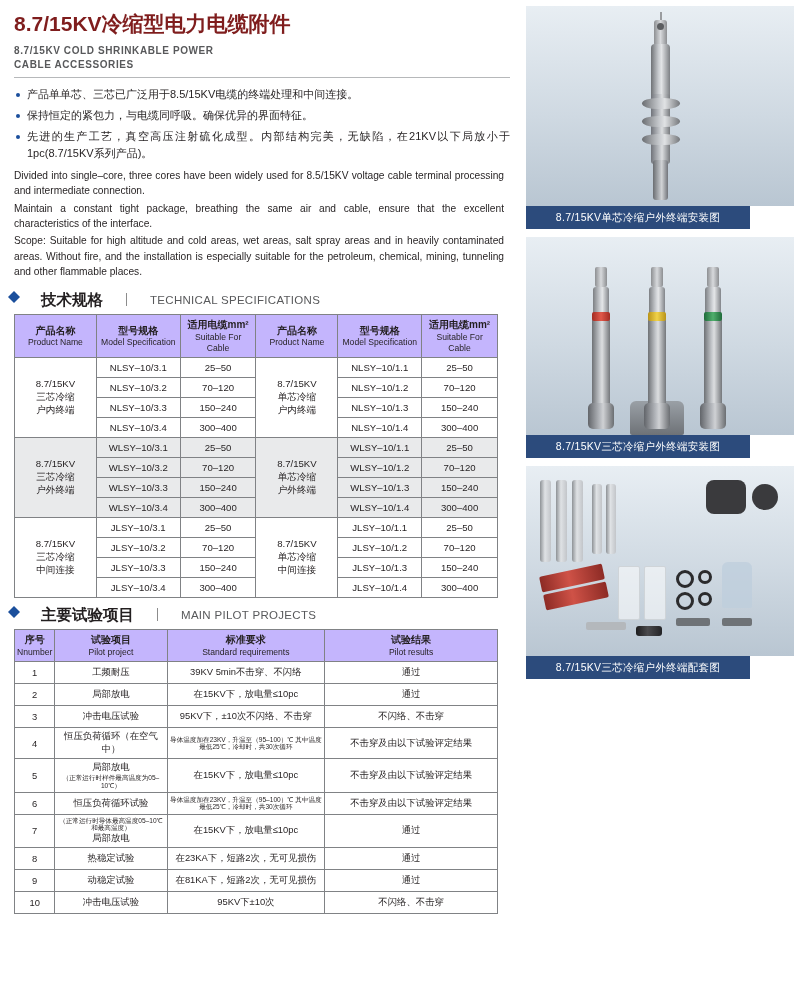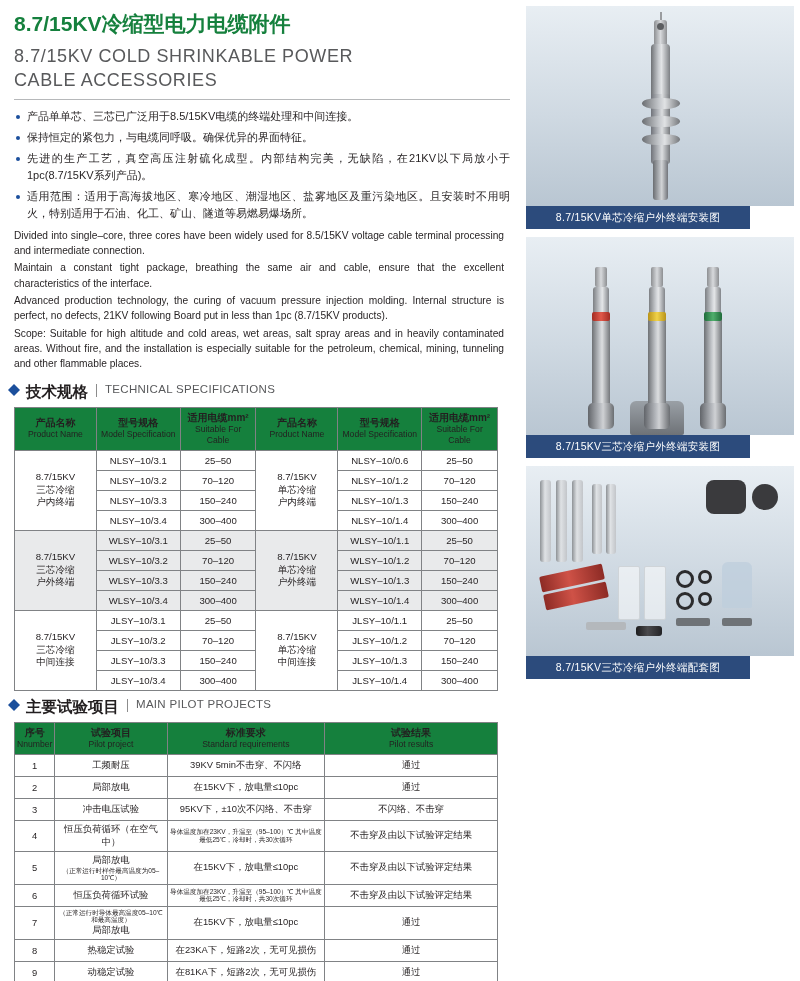--- a/index.html
+++ b/index.html
@@ -26,29 +26,30 @@
     right: 0; top: 0;
     width: 274px; height: 981px;
     padding: 6px 6px 0 0;
   }
 
   
   .title-cn {
     font-size: 21px;
     font-weight: bold;
     letter-spacing: 0px;
-    color: #15803d;
+    color: #7f1d1d;
     margin: 2px 0 6px 0;
   }
   .title-en {
-    font-size: 18px;
+    font-size: 10px;
     letter-spacing: 0.6px;
     color: #58595b;
     line-height: 1.35;
     margin-bottom: 6px;
+    font-weight: bold;
   }
   .hr-main {
     border: none;
     border-top: 1px solid #b6b8ba;
     margin: 4px 0 8px 0;
   }
 
   
   ul.bullets {
     list-style: none;
@@ -79,22 +80,22 @@
     text-align: justify;
     margin: 0 6px 12px 0;
   }
   .en-block p {
     margin: 0 0 2px 0;
   }
 
   
   .sec-head {
     display: flex;
-    align-items: flex-start;
-    gap: 6px;
+    align-items: flex-end;
+    gap: 21px;
     margin: 8px 0 7px 0;
   }
   .sec-diamond {
     width: 0; height: 0;
     border: 6px solid transparent;
     border-left-color: #1b4f9c;
     border-right-width: 0;
     margin-bottom: 4px;
     position: relative;
   }
@@ -135,21 +136,21 @@
     color: #231f20;
   }
   table.spec td, table.spec th,
   table.pilot td, table.pilot th {
     border: 1px solid #808285;
     text-align: center;
     vertical-align: middle;
     padding: 2px 2px;
   }
   table.spec thead th, table.pilot thead th {
-    background: #15803d;
+    background: #c4b5fd;
     font-weight: bold;
     line-height: 1.25;
     padding: 4px 2px;
   }
   .th-cn { display: block; font-size: 10px; }
   .th-en { display: block; font-size: 8.6px; font-weight: normal; }
   table.spec tbody td { height: 20px; }
   .cell-name { font-size: 9.6px; line-height: 1.35; width: 82px; }
   .cell-model { width: 84px; }
   .cell-suit { width: 76px; }
@@ -365,27 +366,25 @@
     <div class="title-en">
       <div>8.7/15KV COLD SHRINKABLE POWER</div>
       <div>CABLE ACCESSORIES</div>
     </div>
     <hr class="hr-main">
 
     <ul class="bullets">
       <li>产品单单芯、三芯已广泛用于8.5/15KV电缆的终端处理和中间连接。</li>
       <li>保持恒定的紧包力，与电缆同呼吸。确保优异的界面特征。</li>
       <li>先进的生产工艺，真空高压注射硫化成型。内部结构完美，无缺陷，在21KV以下局放小于1pc(8.7/15KV系列产品)。</li>
-      <li>适用范围：适用于高海拔地区、寒冷地区、潮湿地区、盐雾地区及重污染地区。且安装时不用明火，特别适用于石油、化工、矿山、隧道等易燃易爆场所。</li>
     </ul>
 
     <div class="en-block">
       <p>Divided into single–core, three cores have been widely used for 8.5/15KV voltage cable terminal processing and intermediate connection.</p>
       <p>Maintain a constant tight package, breathing the same air and cable, ensure that the excellent characteristics of the interface.</p>
-      <p>Advanced production technology, the curing of vacuum pressure injection molding. Internal structure is perfect, no defects, 21KV following Board put in less than 1pc (8.7/15KV products).</p>
       <p>Scope: Suitable for high altitude and cold areas, wet areas, salt spray areas and in heavily contaminated areas. Without fire, and the installation is especially suitable for the petroleum, chemical, mining, tunneling and other flammable places.</p>
     </div>
 
     <div class="sec-head">
       <span class="sec-diamond"></span>
       <span class="sec-cn">技术规格</span>
       <span class="sec-bar"></span>
       <span class="sec-en">TECHNICAL SPECIFICATIONS</span>
     </div>
 
@@ -422,21 +421,21 @@
 
         <tr>
           <td class="cell-name" rowspan="4" style="white-space:pre-line">8.7/15KV
 三芯冷缩
 户内终端</td>
           <td>NLSY–10/3.1</td>
           <td>25–50</td>
           <td class="cell-name" rowspan="4" style="white-space:pre-line">8.7/15KV
 单芯冷缩
 户内终端</td>
-          <td>NLSY–10/0.6</td>
+          <td>NLSY–10/1.1</td>
           <td>25–50</td>
         </tr>
         <tr>
           <td>NLSY–10/3.2</td>
           <td>70–120</td>
           <td>NLSY–10/1.2</td>
           <td>70–120</td>
         </tr>
         <tr>
           <td>NLSY–10/3.3</td>

